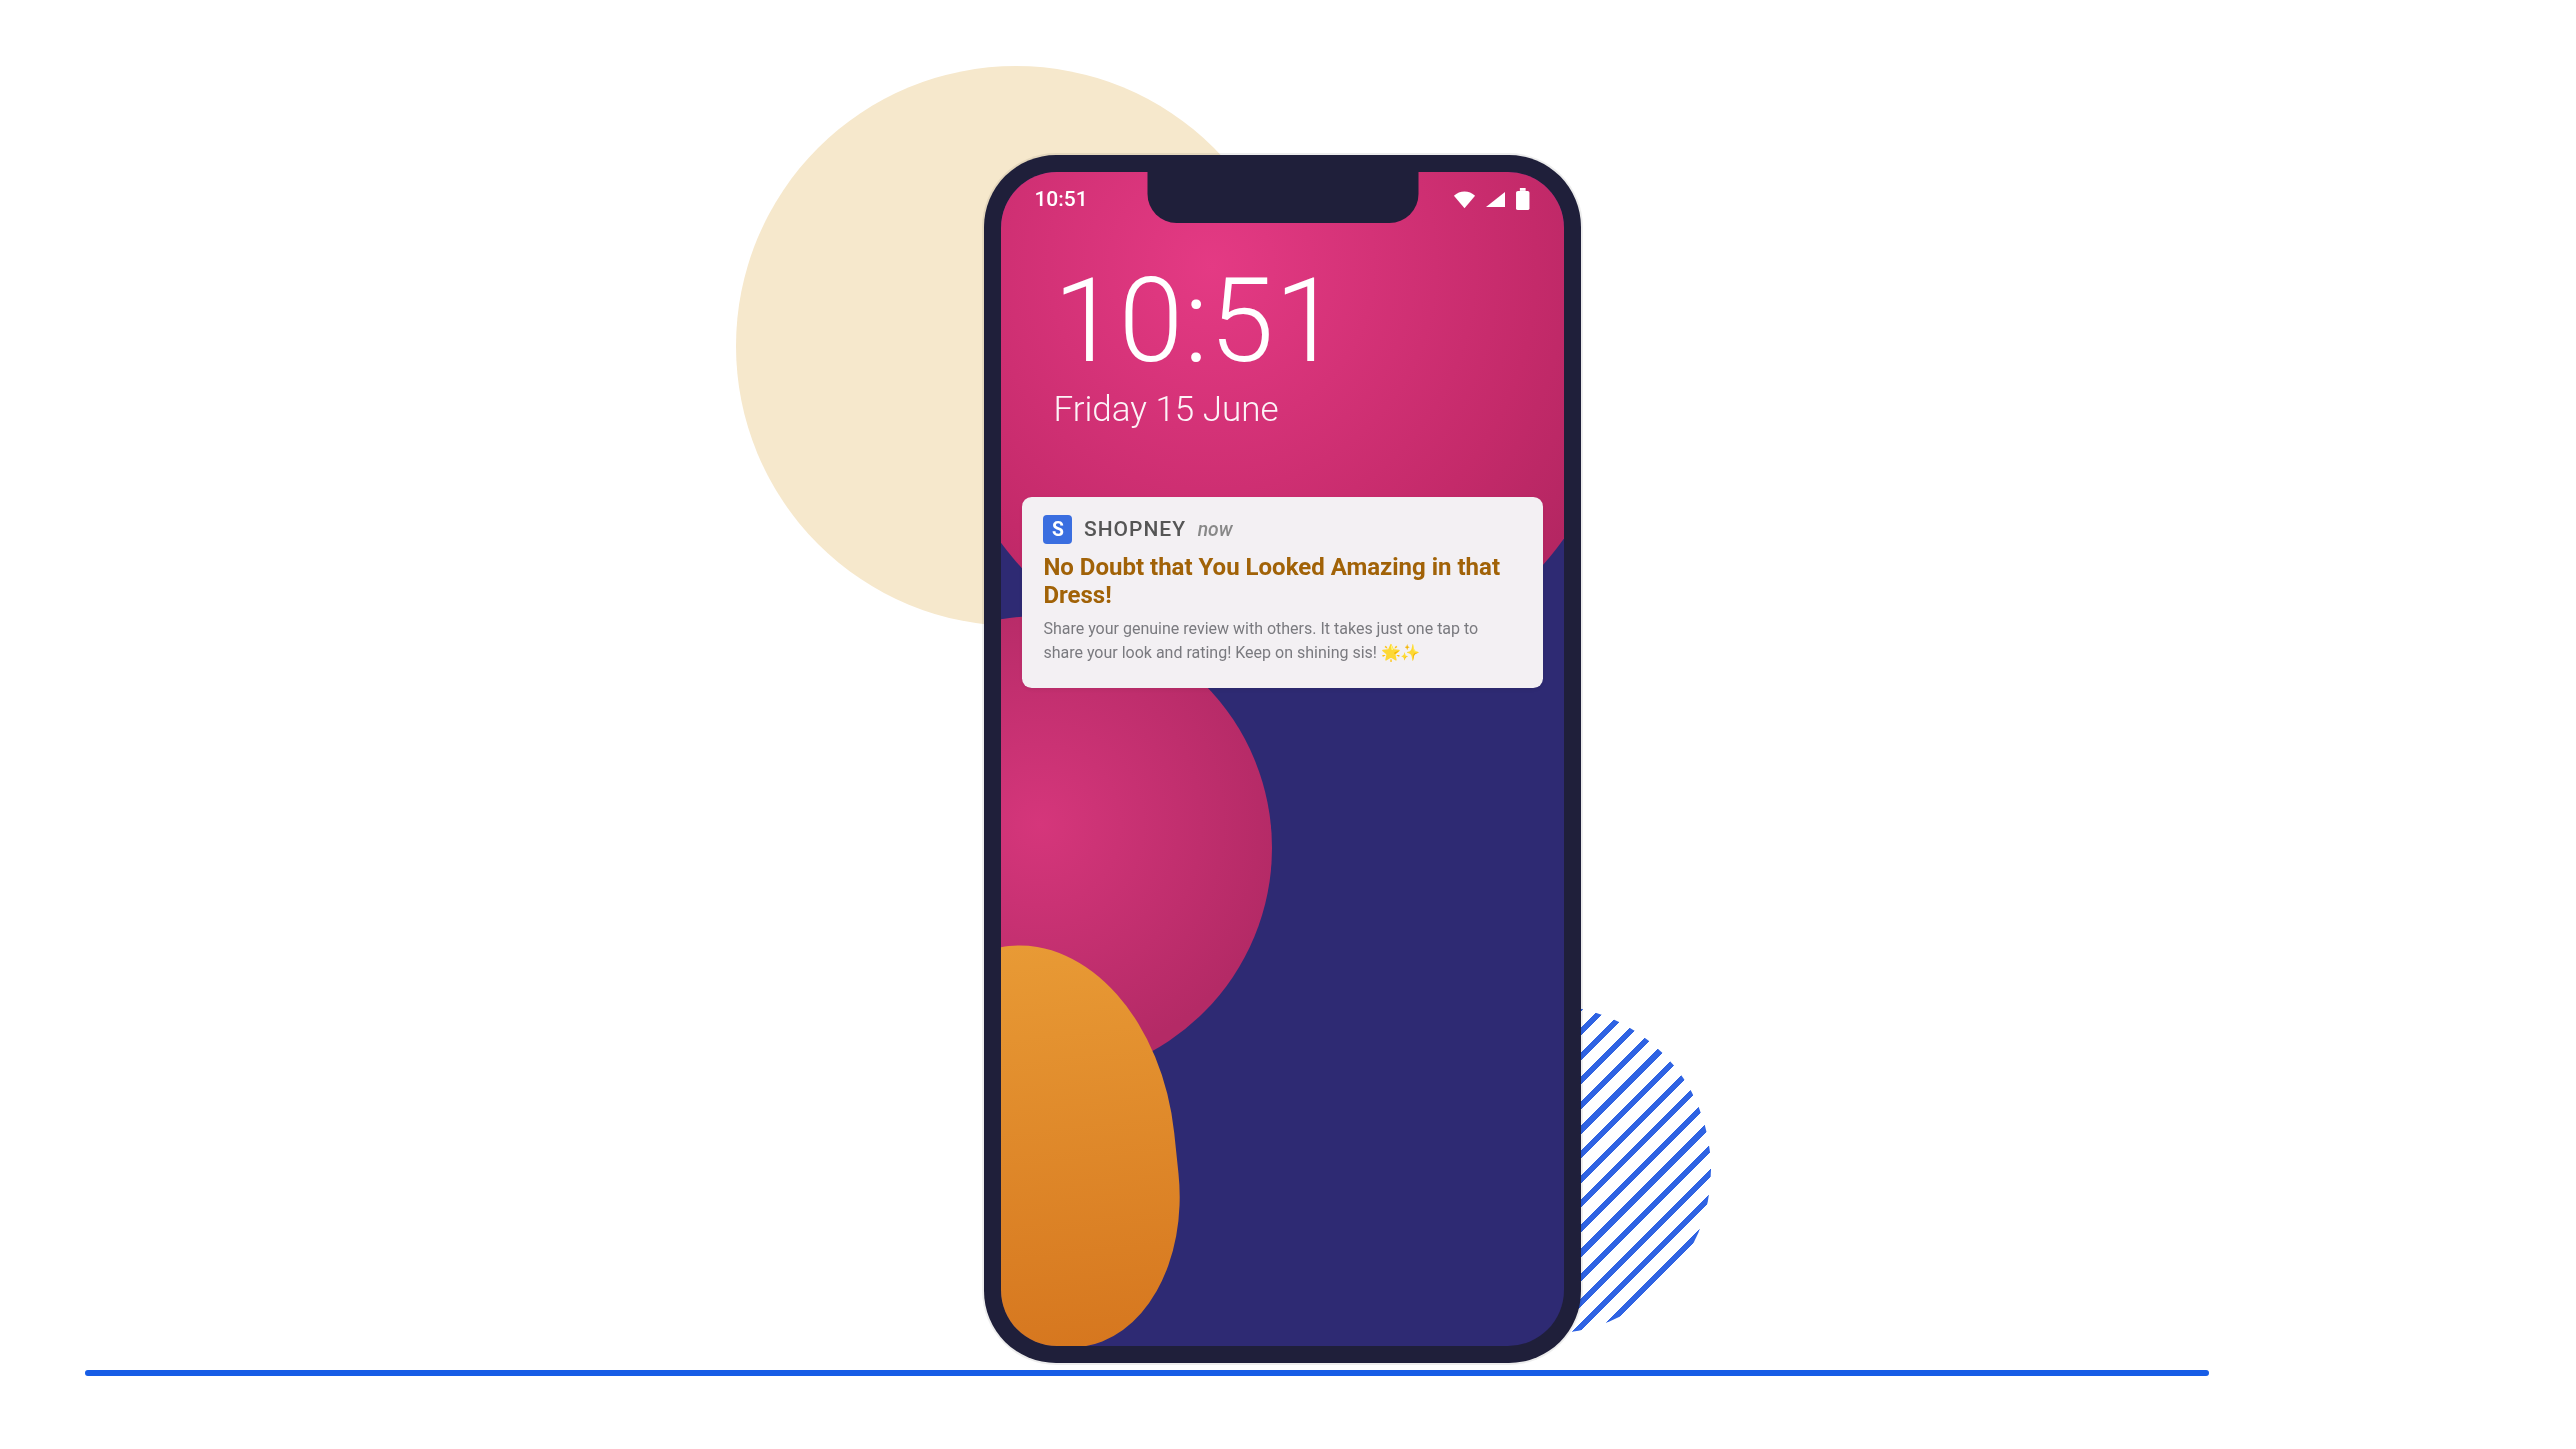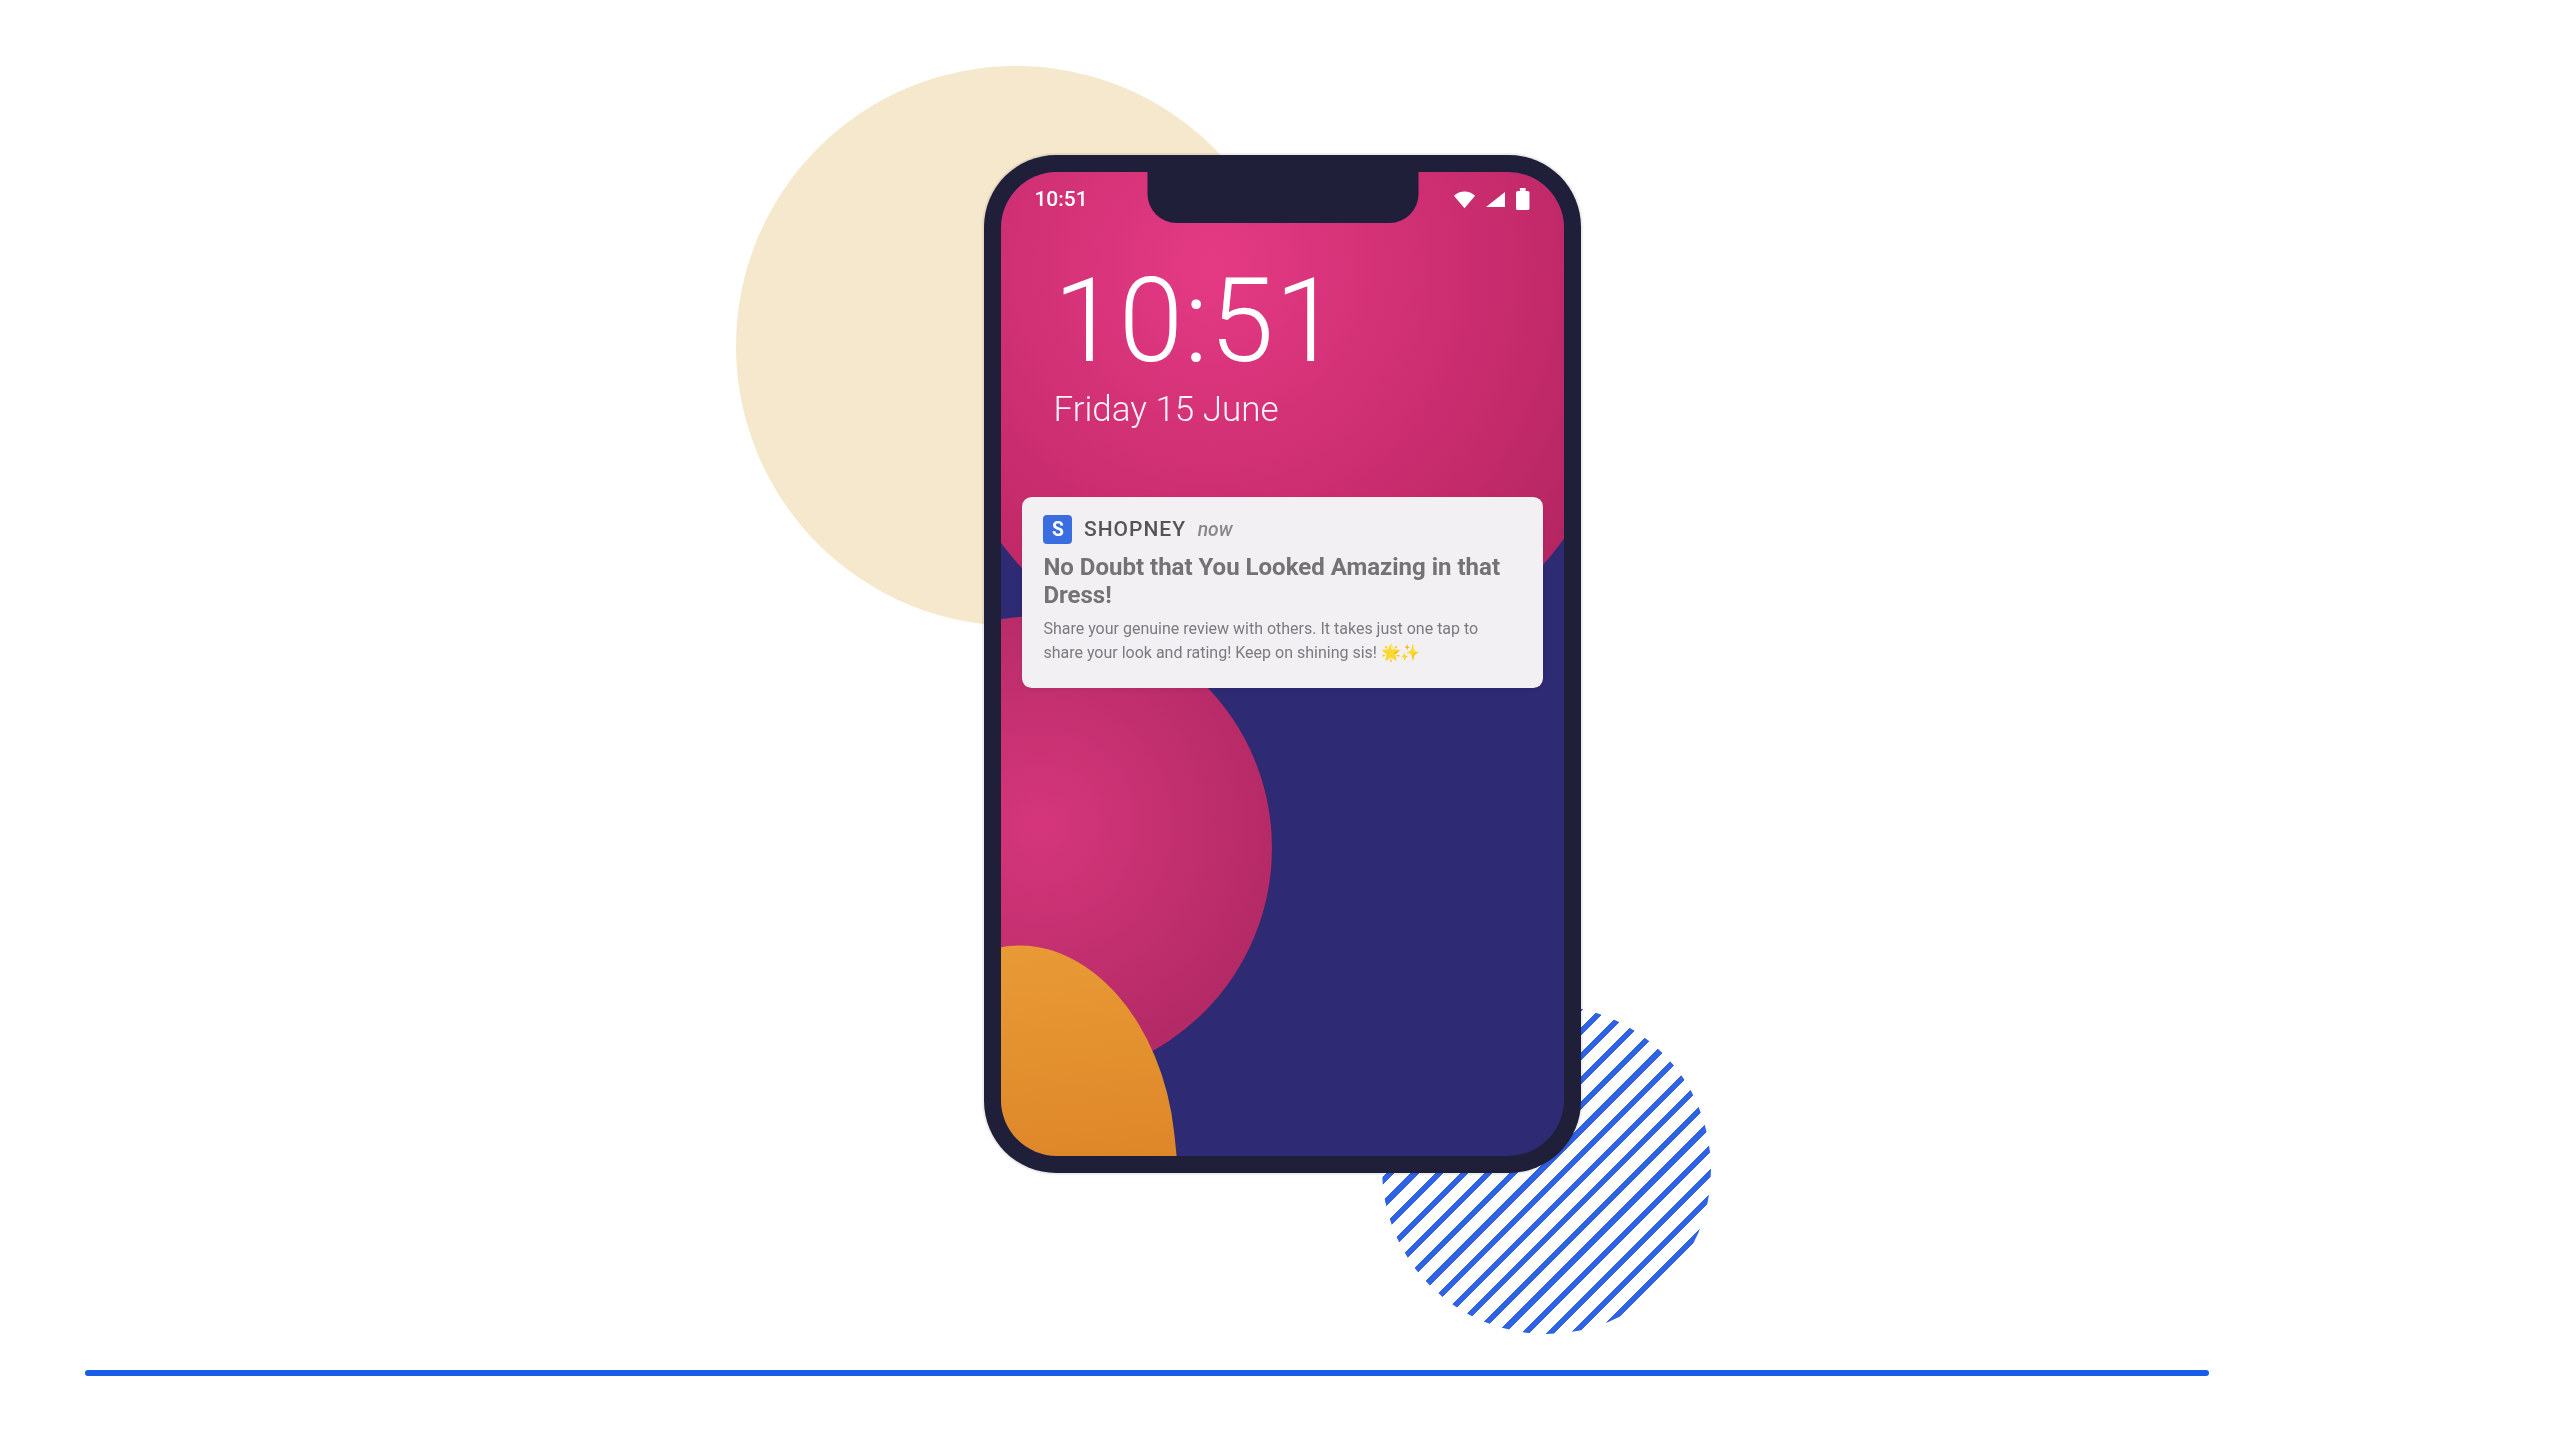--- a/index.html
+++ b/index.html
@@ -31,21 +31,21 @@
       #2f63e3 5.8px,
       #ffffff 5.8px,
       #ffffff 17.4px
     );
   }
 
   
   .phone {
     position: absolute;
     left: 984px; top: 155px;
-    width: 597px; height: 1018px;
+    width: 597px; height: 1208px;
     background: #1f1f3a;
     border-radius: 72px;
     padding: 17.4px;
     z-index: 2;
     box-shadow: 0 0 0 1.9px rgba(0,0,0,0.07);
   }
   .screen {
     position: relative;
     width: 100%; height: 100%;
     border-radius: 56px;
@@ -162,21 +162,21 @@
     font-size: 21px;
     color: #555;
     letter-spacing: 1px;
     font-weight: 500;
     display: flex; align-items: baseline; gap: 11.6px;
   }
   .notif-appname .when { font-size: 19.3px; color: #888; letter-spacing: 0; font-style: italic; }
   .notif-title {
     font-size: 24px;
     font-weight: 700;
-    color: #737373;
+    color: #a16207;
     margin-bottom: 7.7px;
   }
   .notif-body {
     font-size: 16px;
     color: #7a7a7f;
     line-height: 1.48;
   }
 
   
   .footer-line {

